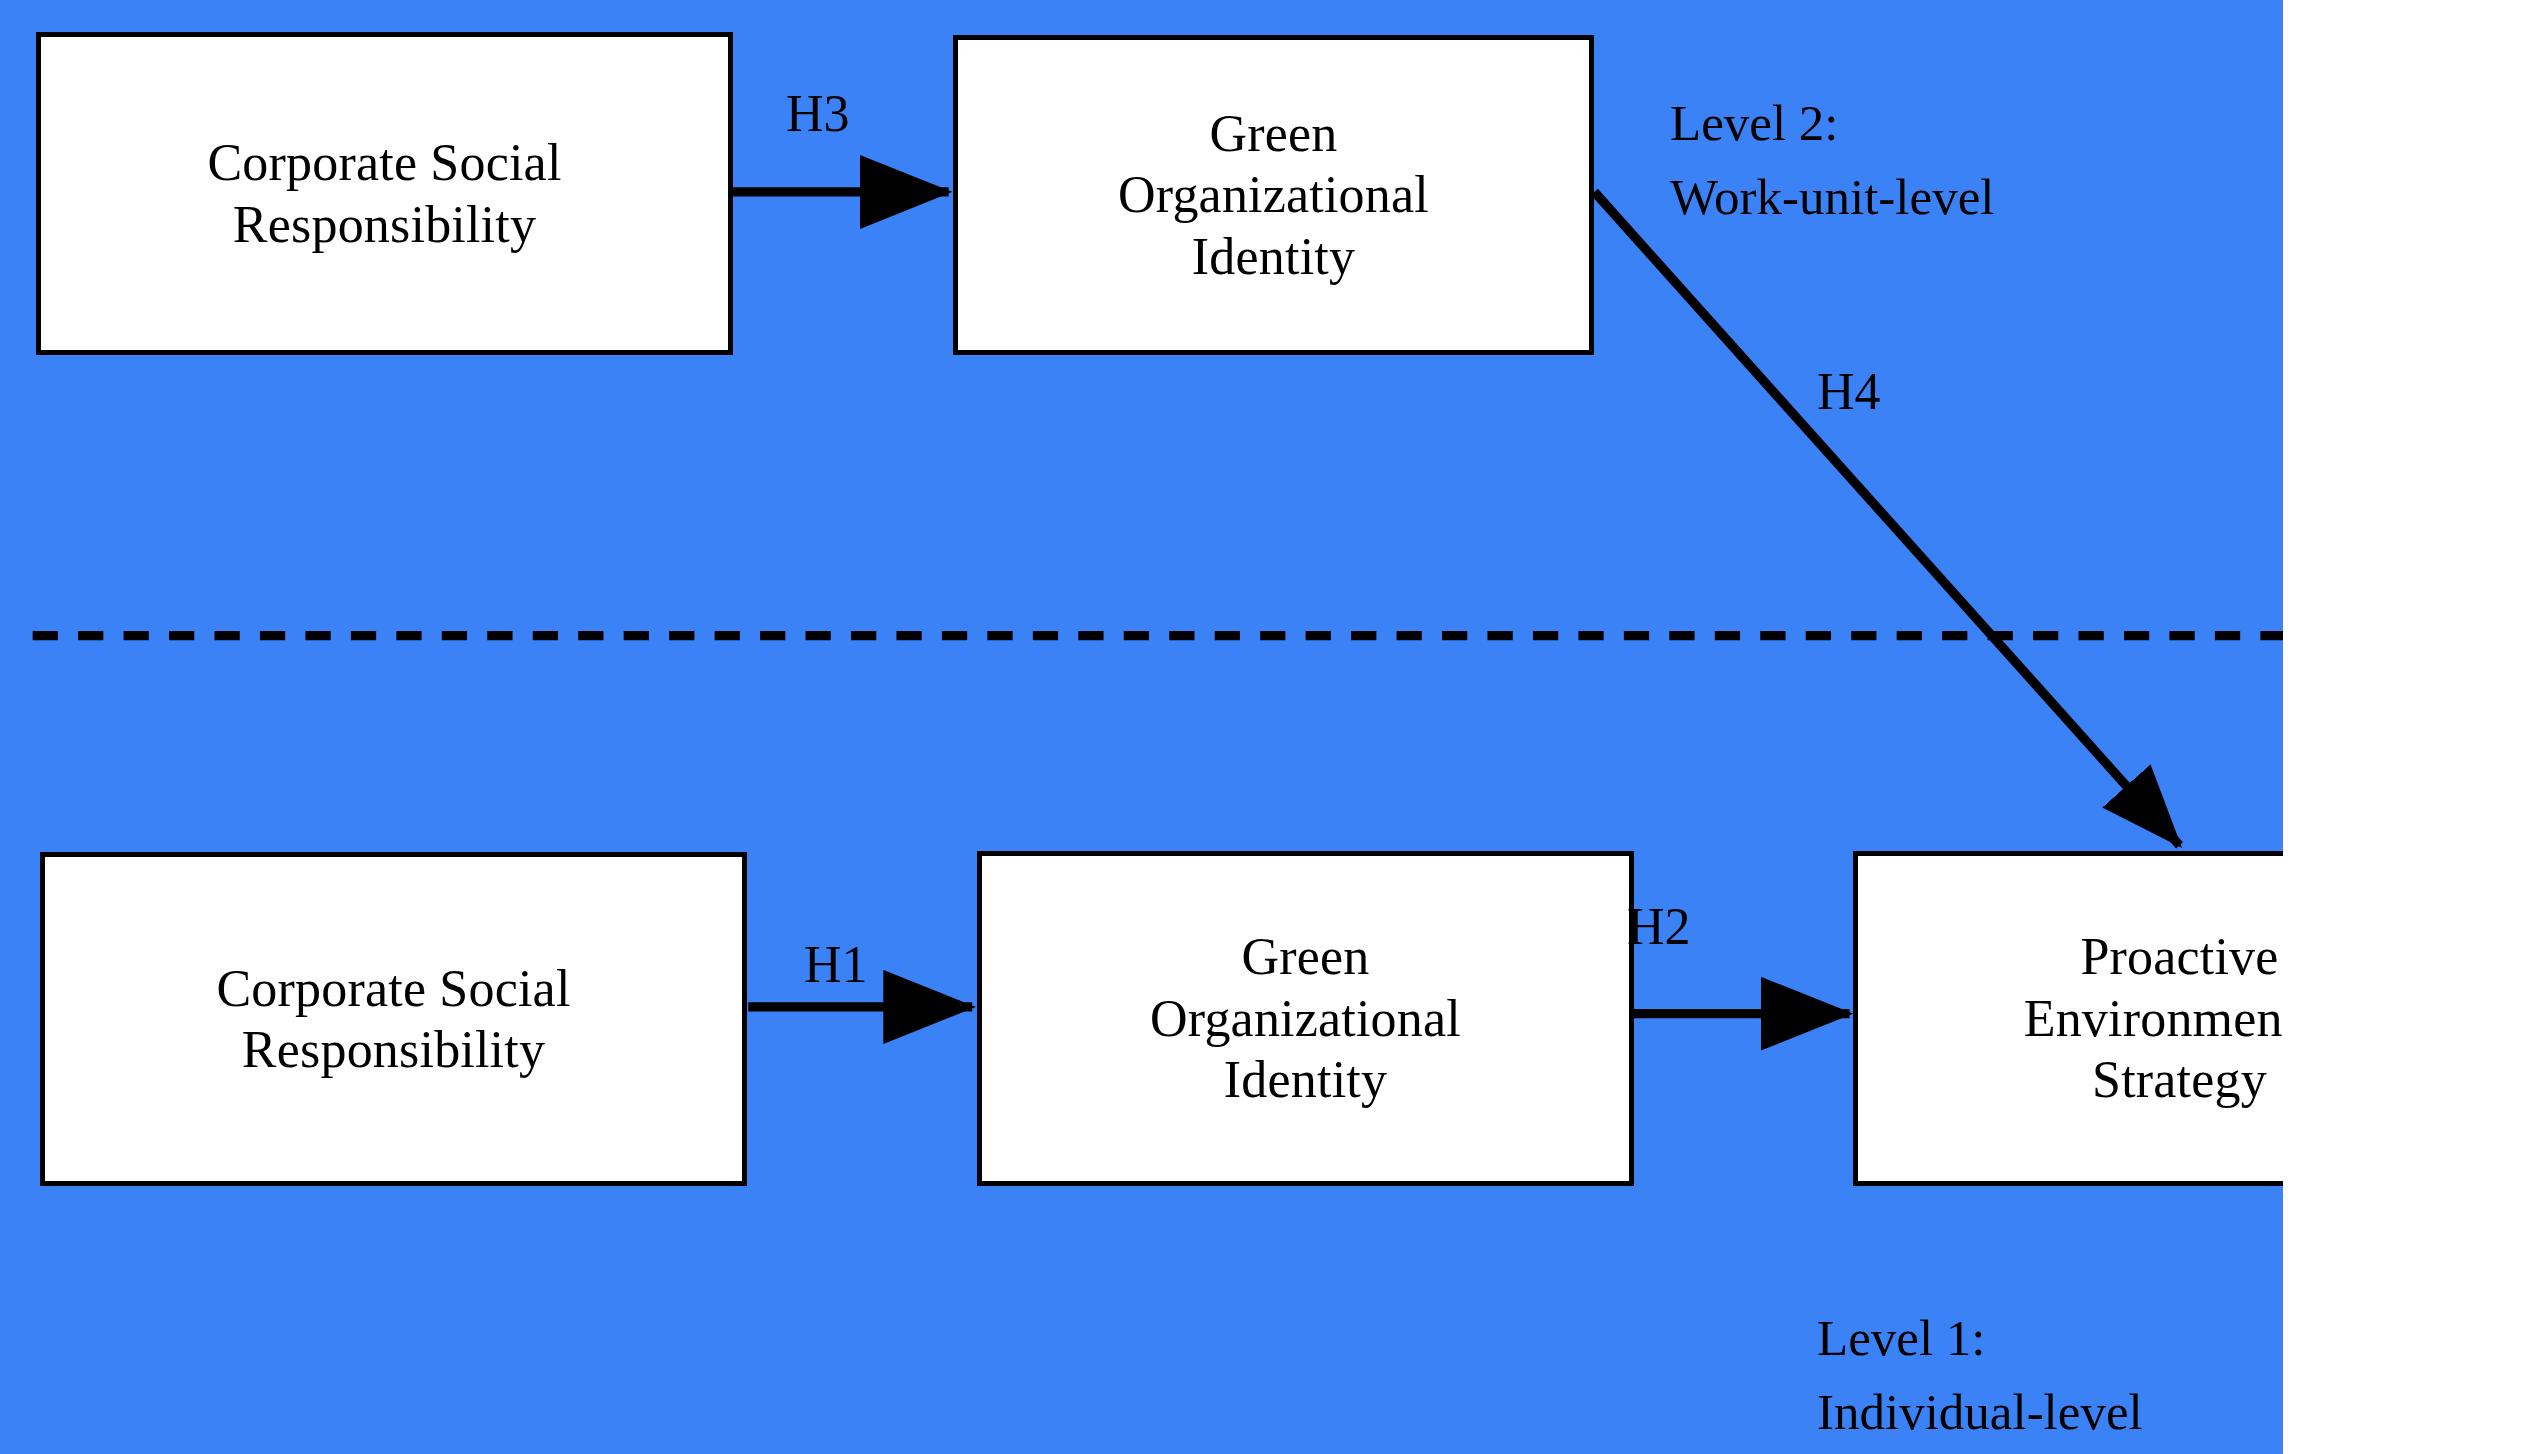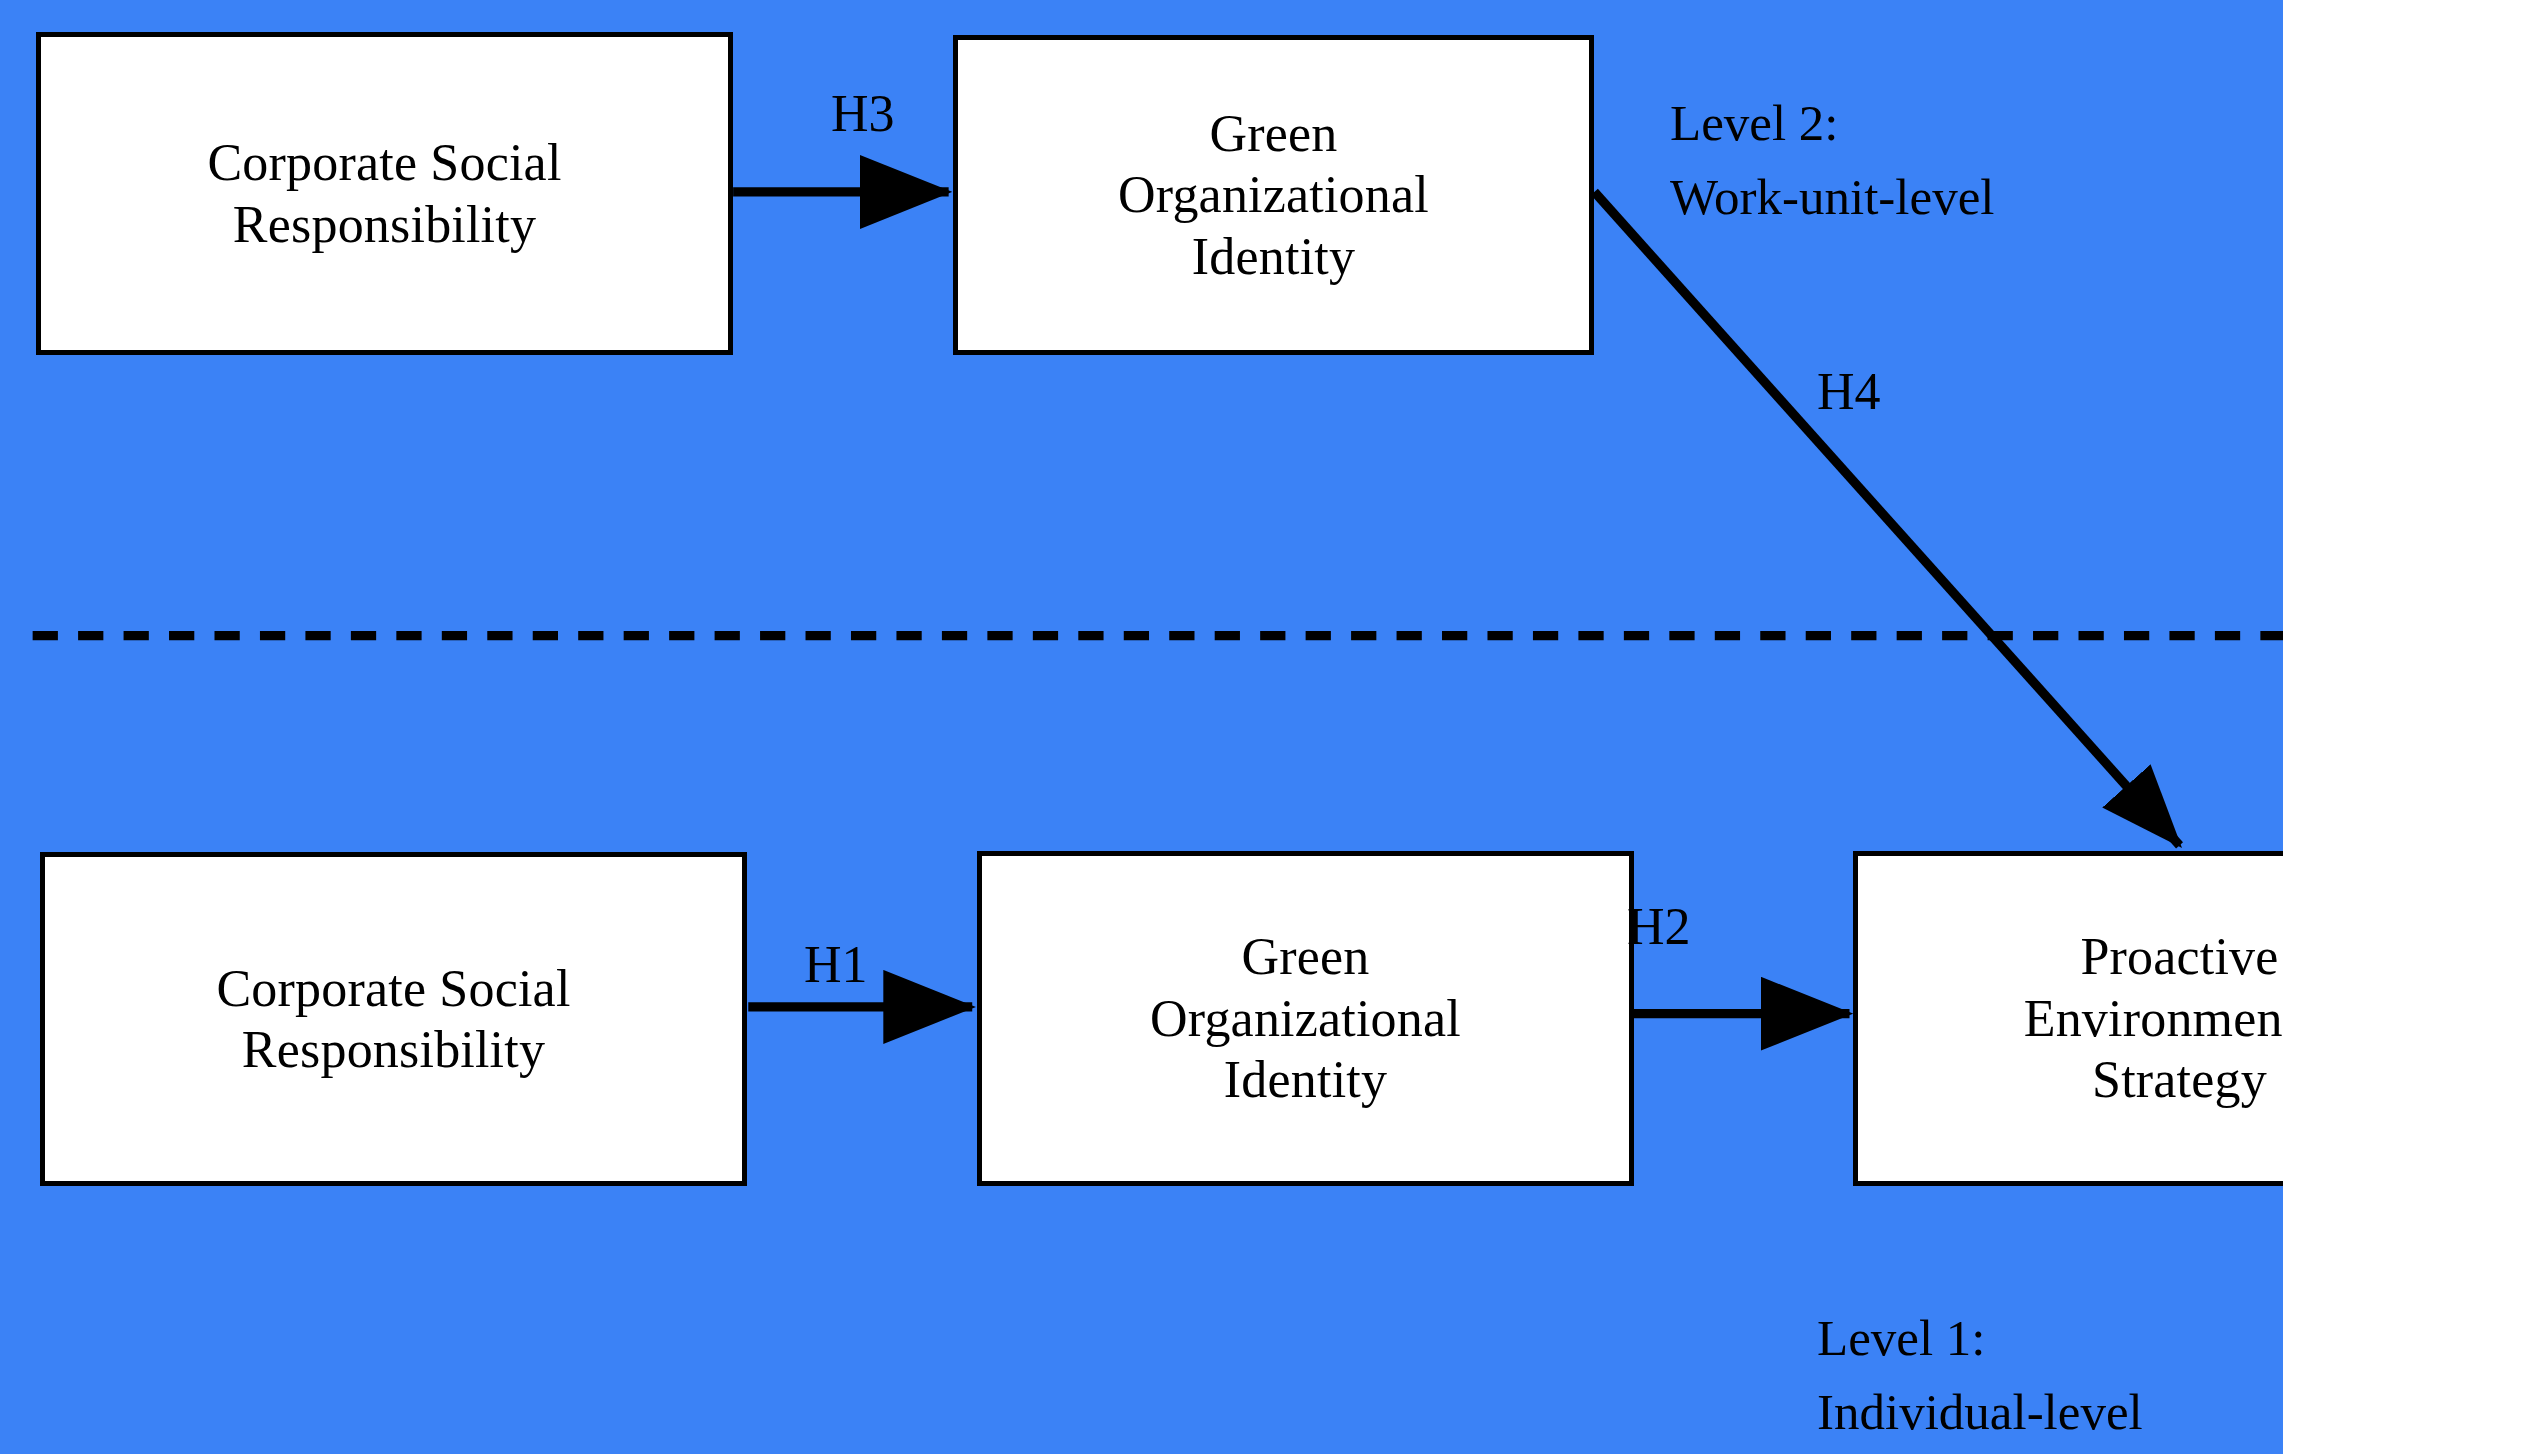--- a/index.html
+++ b/index.html
@@ -85,21 +85,21 @@
     <div class="node-label">Corporate Social
 Responsibility</div>
   </div>
 
   <div class="node-box" style="left:953px; top:35px; width:641px; height:320px;">
     <div class="node-label">Green
 Organizational
 Identity</div>
   </div>
 
-  <div class="hyp-label" style="left:831px; top:88px;">H3</div>
+  <div class="hyp-label" style="left:786px; top:88px;">H3</div>
 
   <div class="level-label" style="left:1670px; top:87px;">Level 2:
 Work-unit-level</div>
 
   <div class="hyp-label" style="left:1817px; top:366px;">H4</div>
 
   <div class="node-box" style="left:40px; top:852px; width:707px; height:334px;">
     <div class="node-label">Corporate Social
 Responsibility</div>
   </div>

